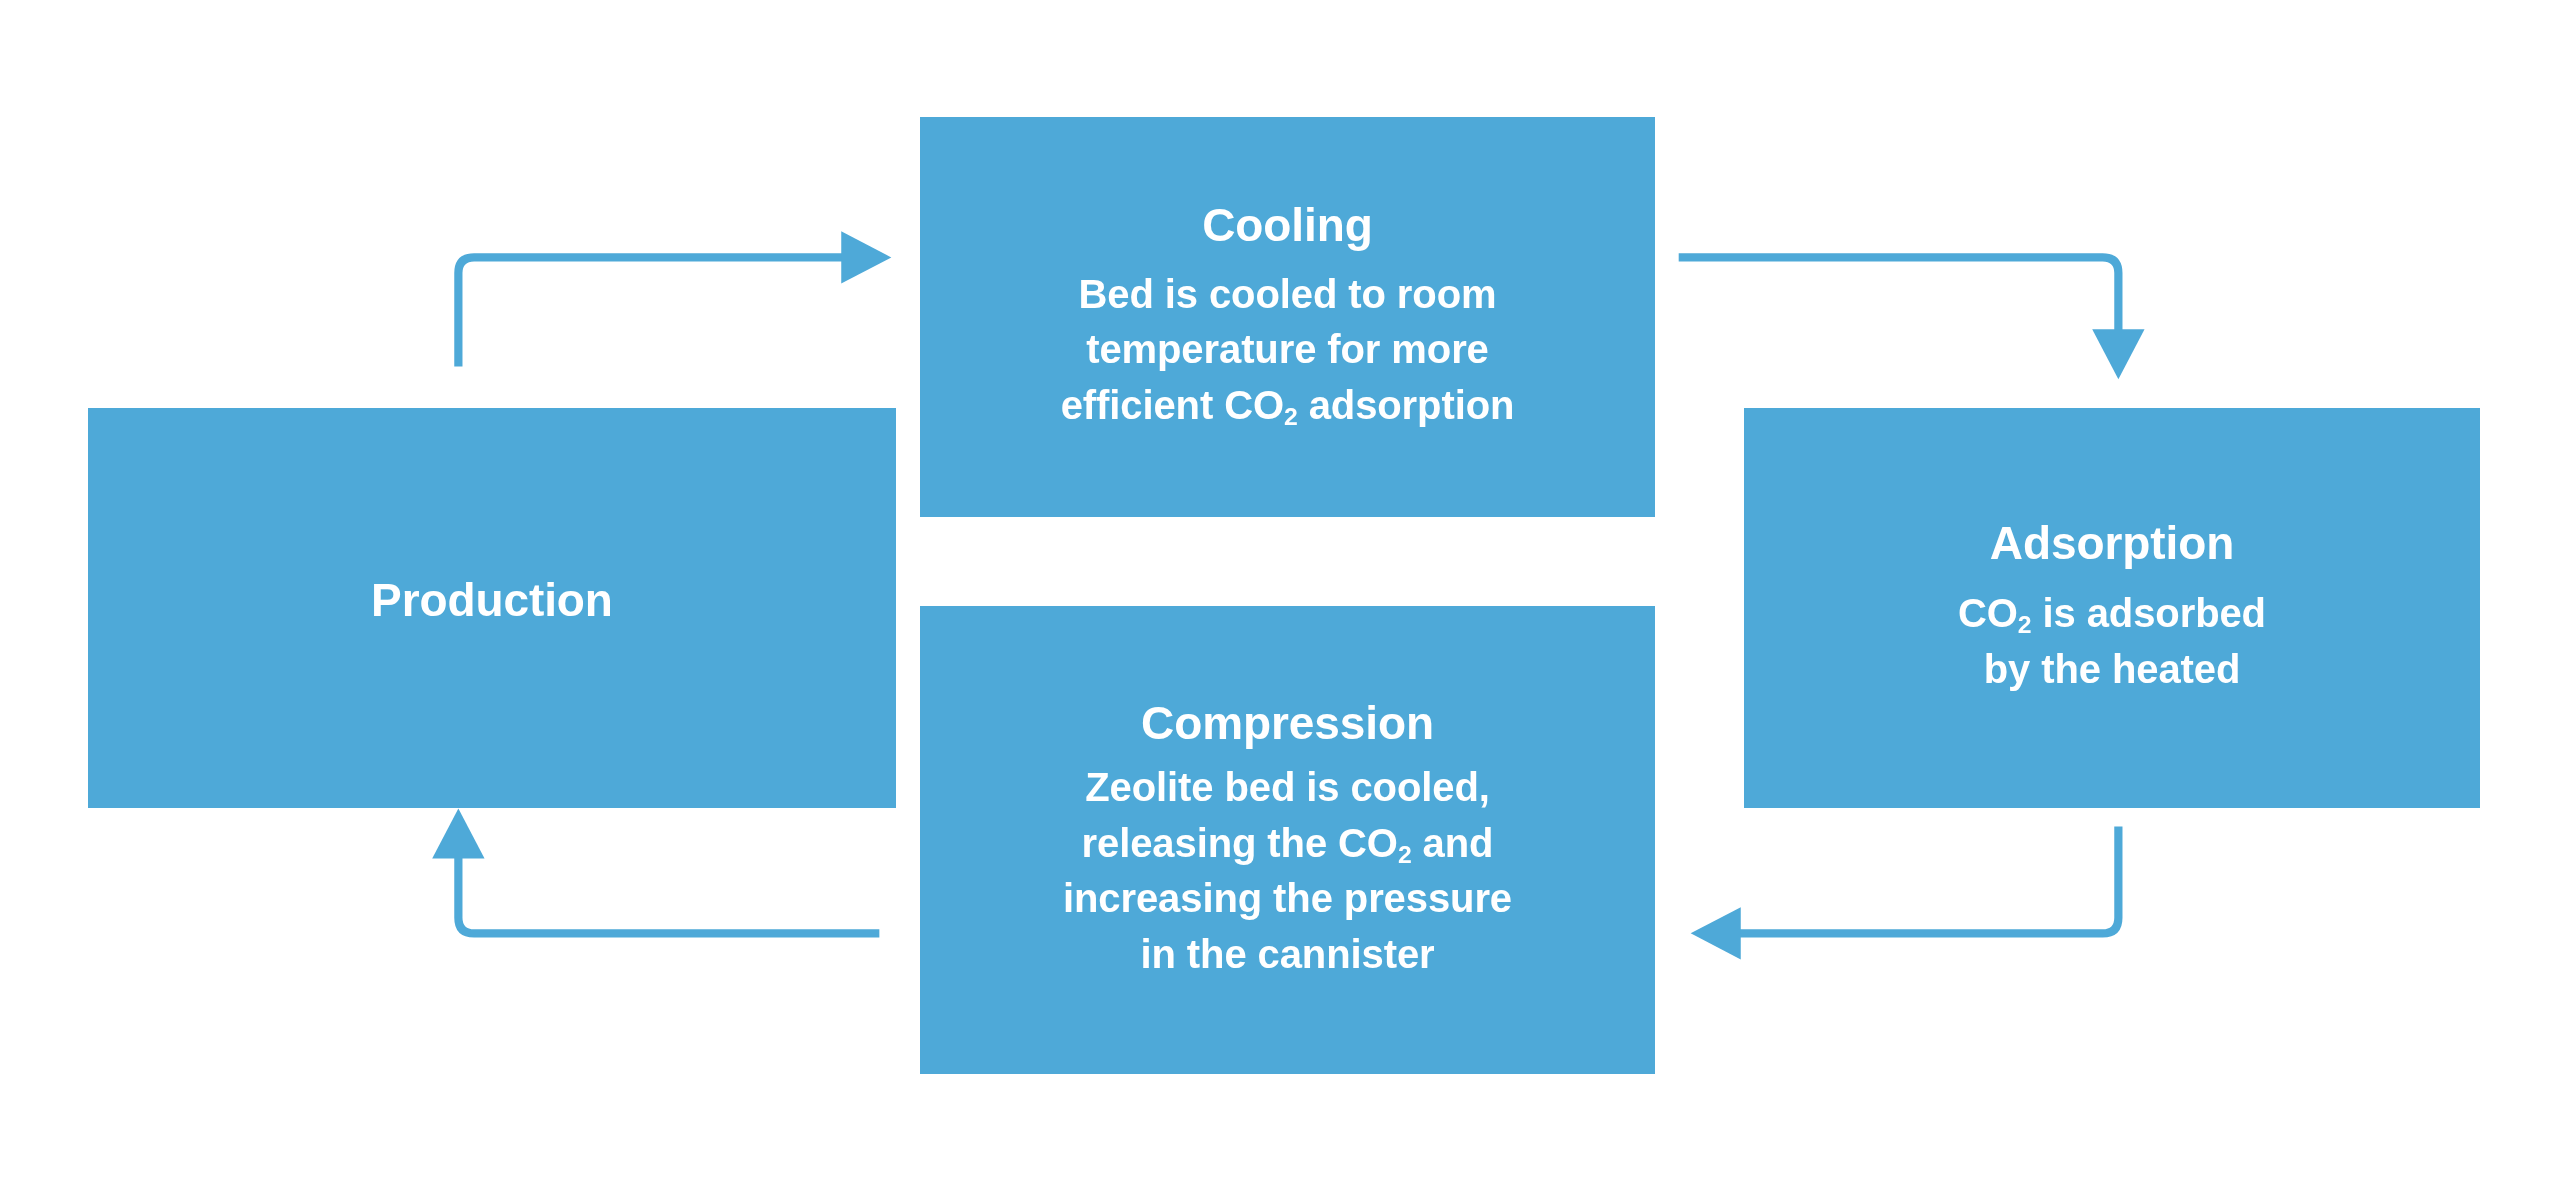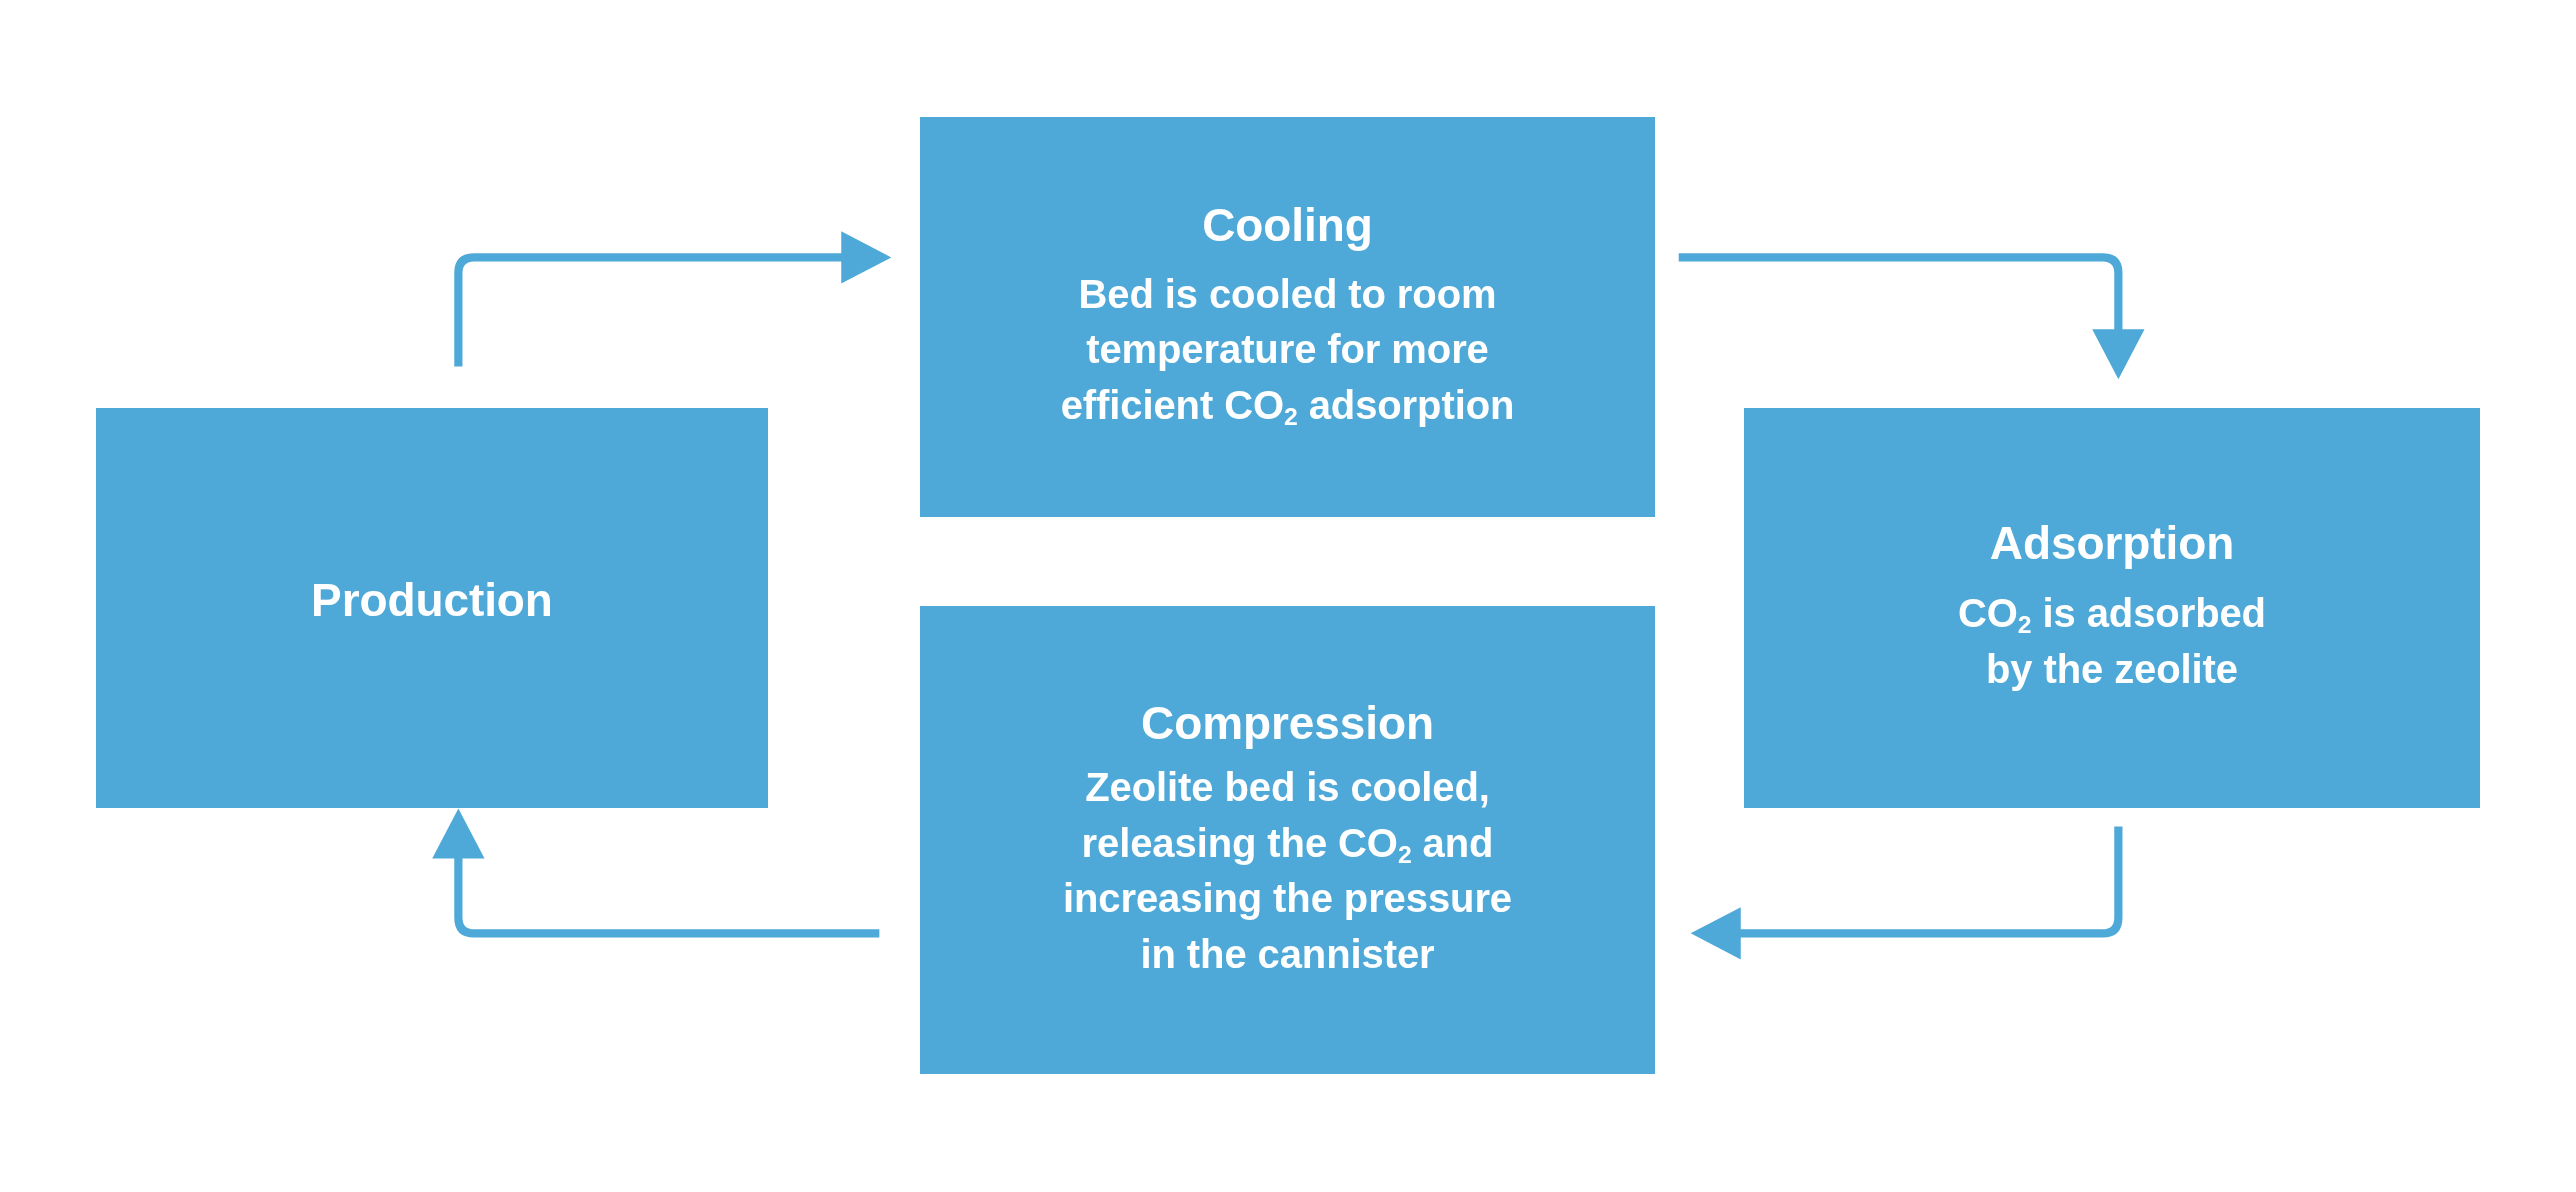--- a/index.html
+++ b/index.html
@@ -52,21 +52,21 @@
   }
   .node-desc sub {
     font-size: 0.62em;
     vertical-align: baseline;
     position: relative;
     top: 0.24em;
   }
 
   
   #node-production {
-    left: 96px;  top: 408px;  width: 672px;  height: 400px;
+    left: 88px;  top: 408px;  width: 808px;  height: 400px;
   }
   #node-production .node-title { margin-bottom: 13.5px; }
 
   #node-cooling {
     left: 920px; top: 117px;  width: 735px;  height: 400px;
   }
   #node-cooling .node-title { margin-bottom: 15px; }
 
   #node-adsorption {
     left: 1744px; top: 408px;  width: 736px;  height: 400px;
@@ -113,21 +113,21 @@
   <div class="node" id="node-cooling">
     <div class="node-title">Cooling</div>
     <div class="node-desc"><span>Bed is cooled to room
 temperature for more
 efficient CO</span><sub>2</sub><span> adsorption</span></div>
   </div>
 
   <div class="node" id="node-adsorption">
     <div class="node-title">Adsorption</div>
     <div class="node-desc"><span>CO</span><sub>2</sub><span> is adsorbed
-by the zeolite</span></div>
+by the heated</span></div>
   </div>
 
   <div class="node" id="node-compression">
     <div class="node-title">Compression</div>
     <div class="node-desc"><span>Zeolite bed is cooled,
 releasing the CO</span><sub>2</sub><span> and
 increasing the pressure
 in the cannister</span></div>
   </div>
 

